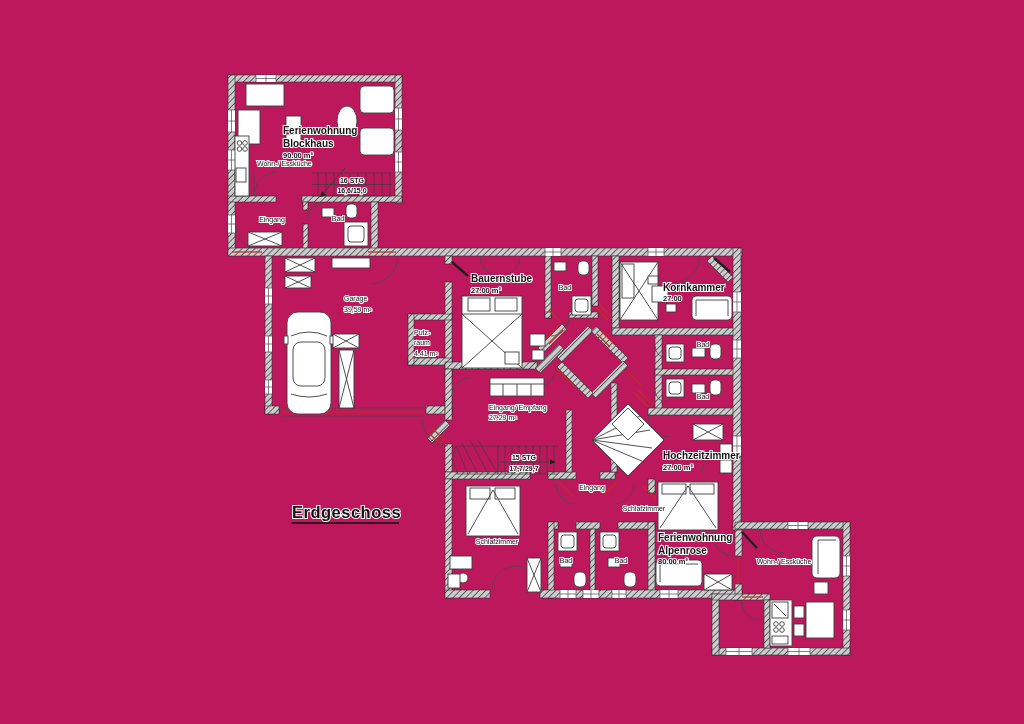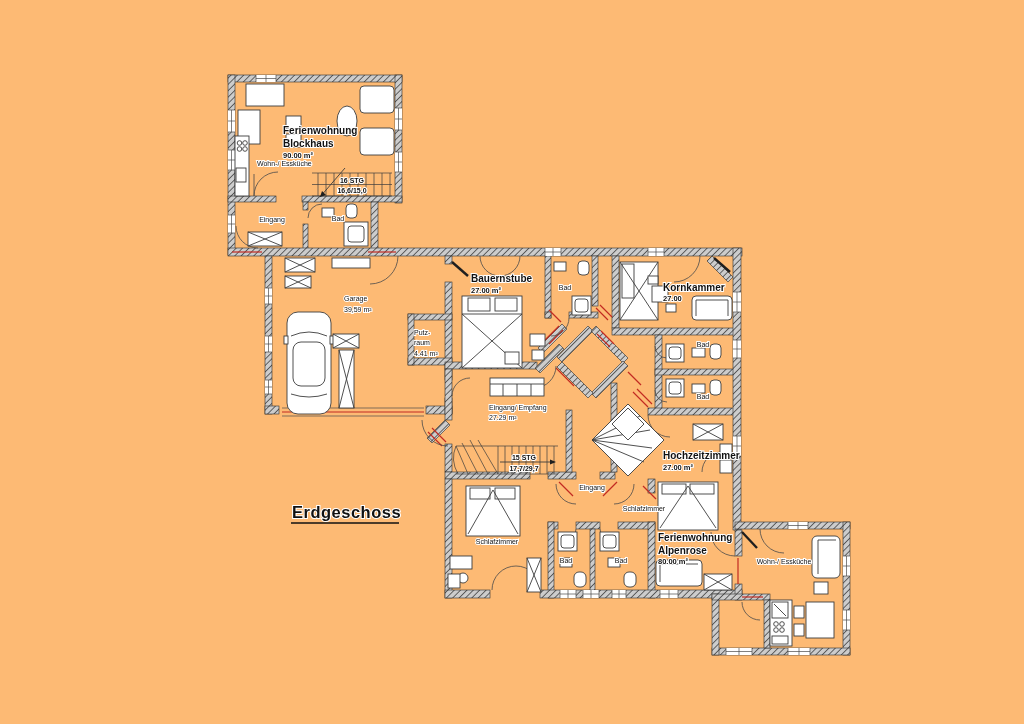--- a/index.html
+++ b/index.html
@@ -1,16 +1,16 @@
 <!DOCTYPE html>
 <html><head>
 <meta charset="utf-8">
 <style>
   html,body{margin:0;padding:0;background:#ffffff;}
-  .page{width:1024px;height:724px;background:#fdba74;position:relative;overflow:hidden;}
+  .page{width:1024px;height:724px;background:#be185d;position:relative;overflow:hidden;}
   svg{display:block;}
   .wall{fill:url(#hatch);stroke:#2e2e2e;stroke-width:0.6;}
   .thin{stroke:#3c3c3c;stroke-width:0.9;fill:none;}
   .furn{stroke:#3c3c3c;stroke-width:0.9;fill:#ffffff;}
   .arc{stroke:#4a4a4a;stroke-width:0.8;fill:none;}
   .leaf{stroke:#1f1f1f;stroke-width:2.4;fill:none;}
   .red{stroke:#c22b22;stroke-width:1.2;fill:none;}
   .win{fill:#ffffff;stroke:none;}
   .winl{stroke:#4a4a4a;stroke-width:0.7;fill:none;}
   .step{stroke:#3c3c3c;stroke-width:0.7;fill:none;}

